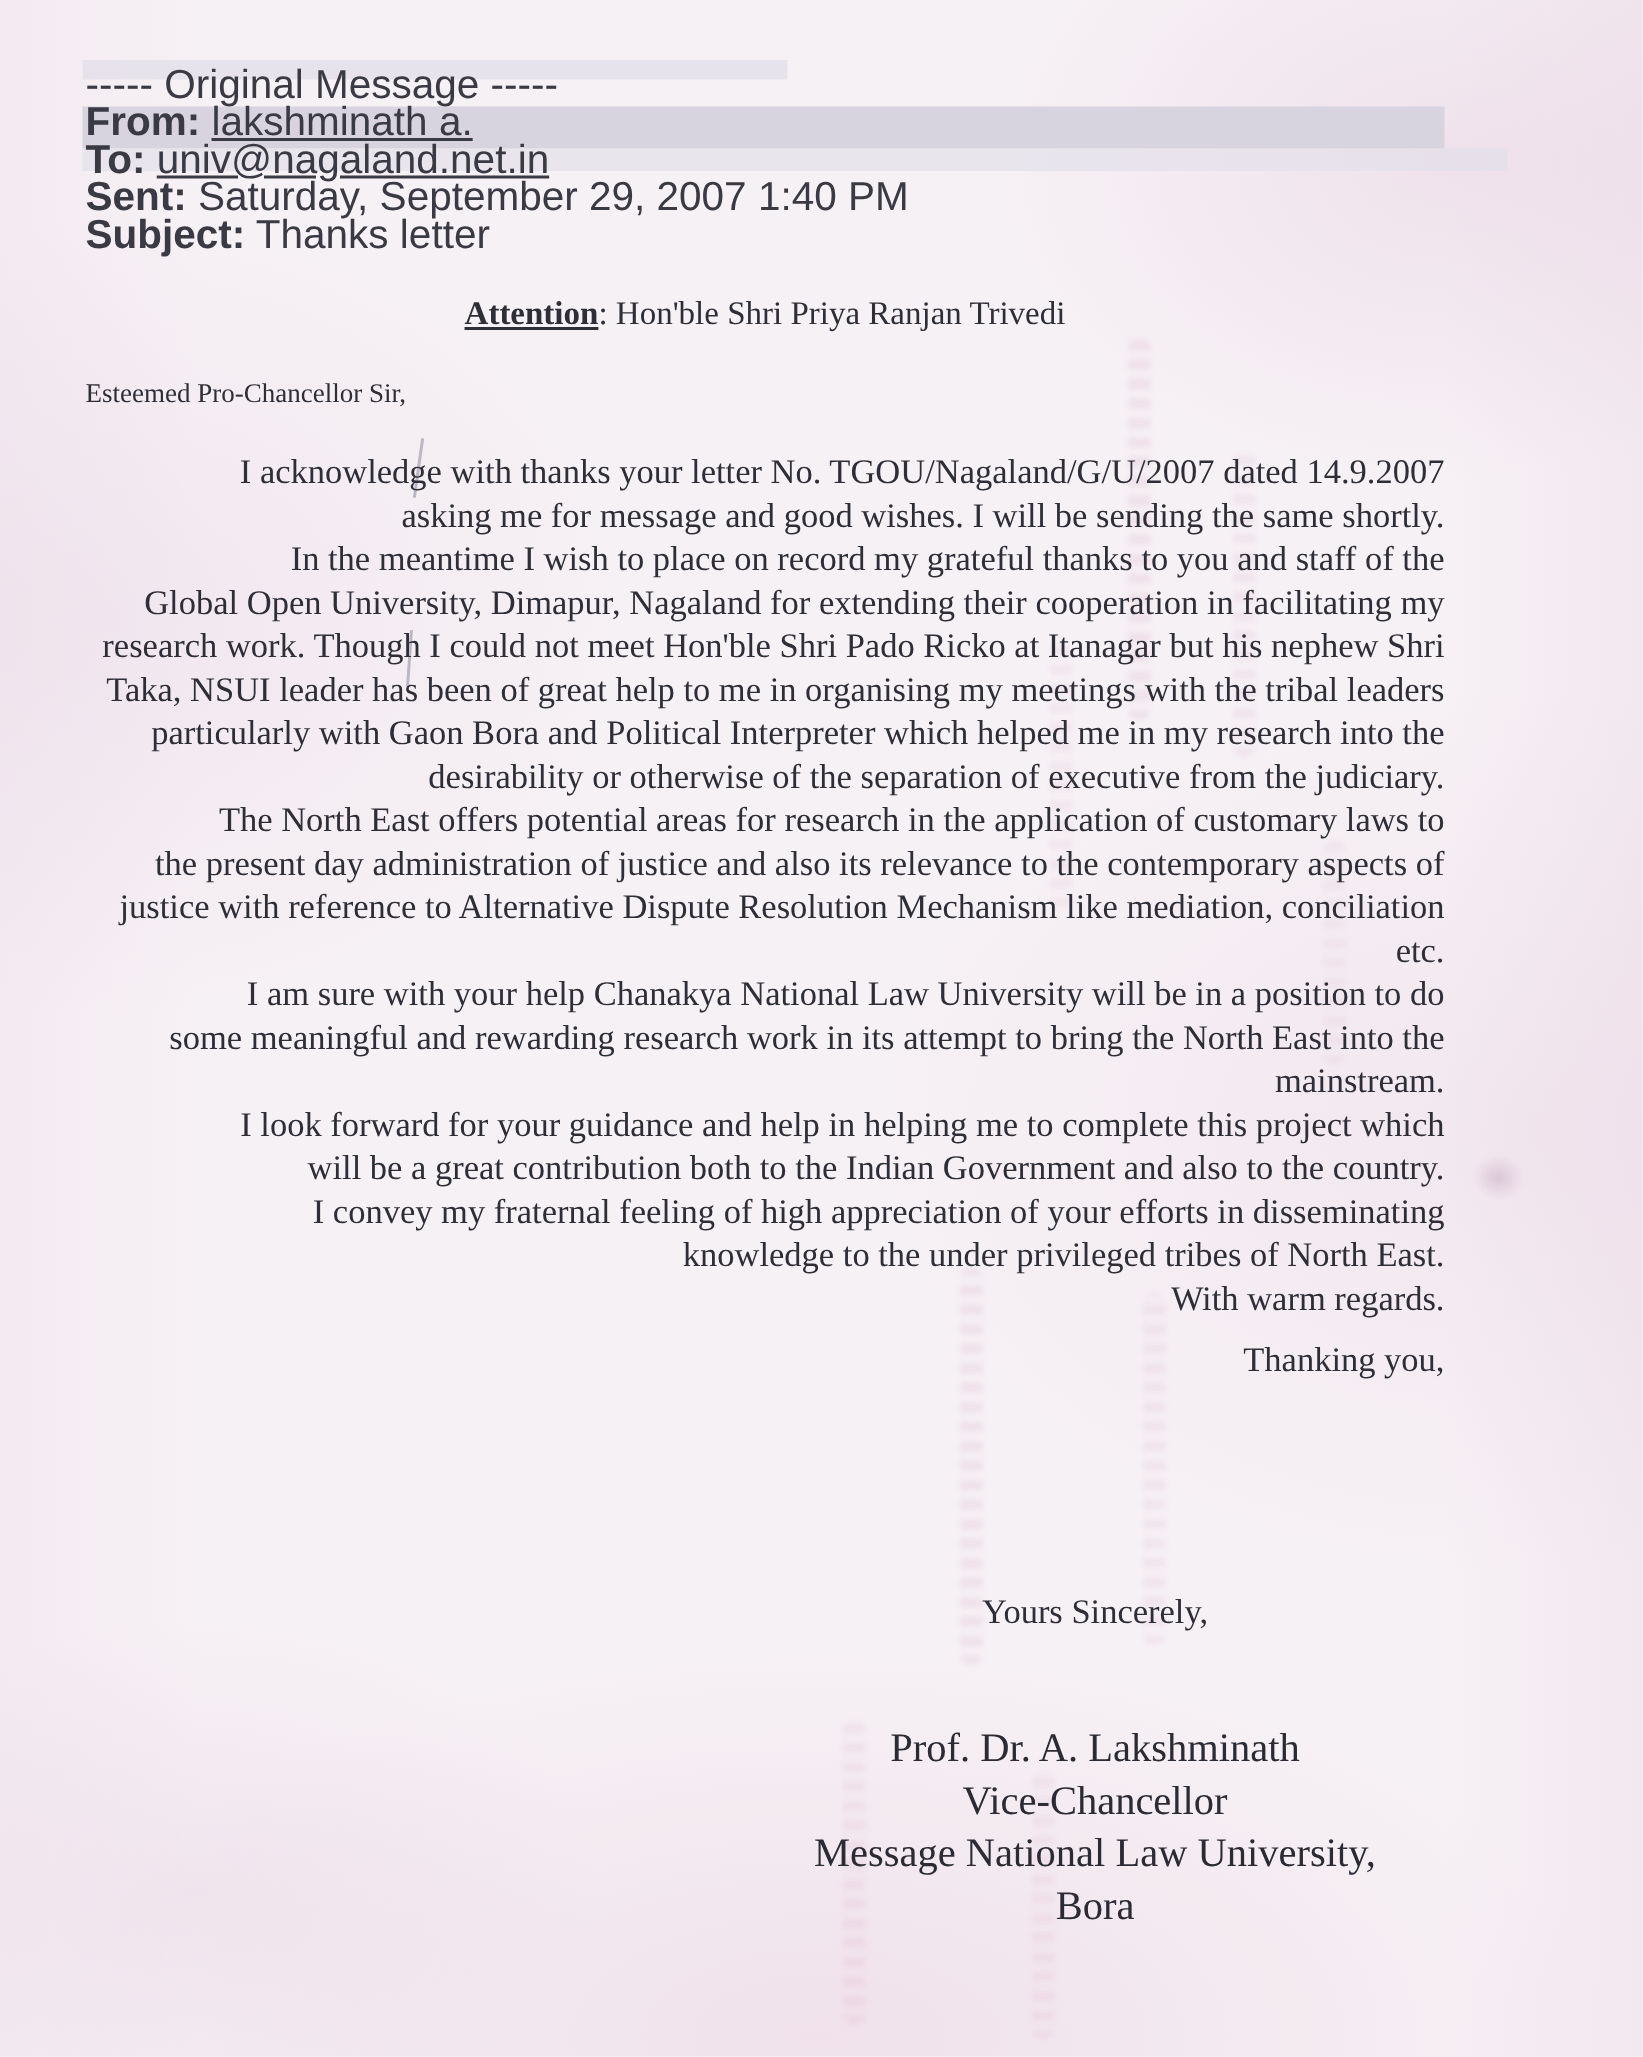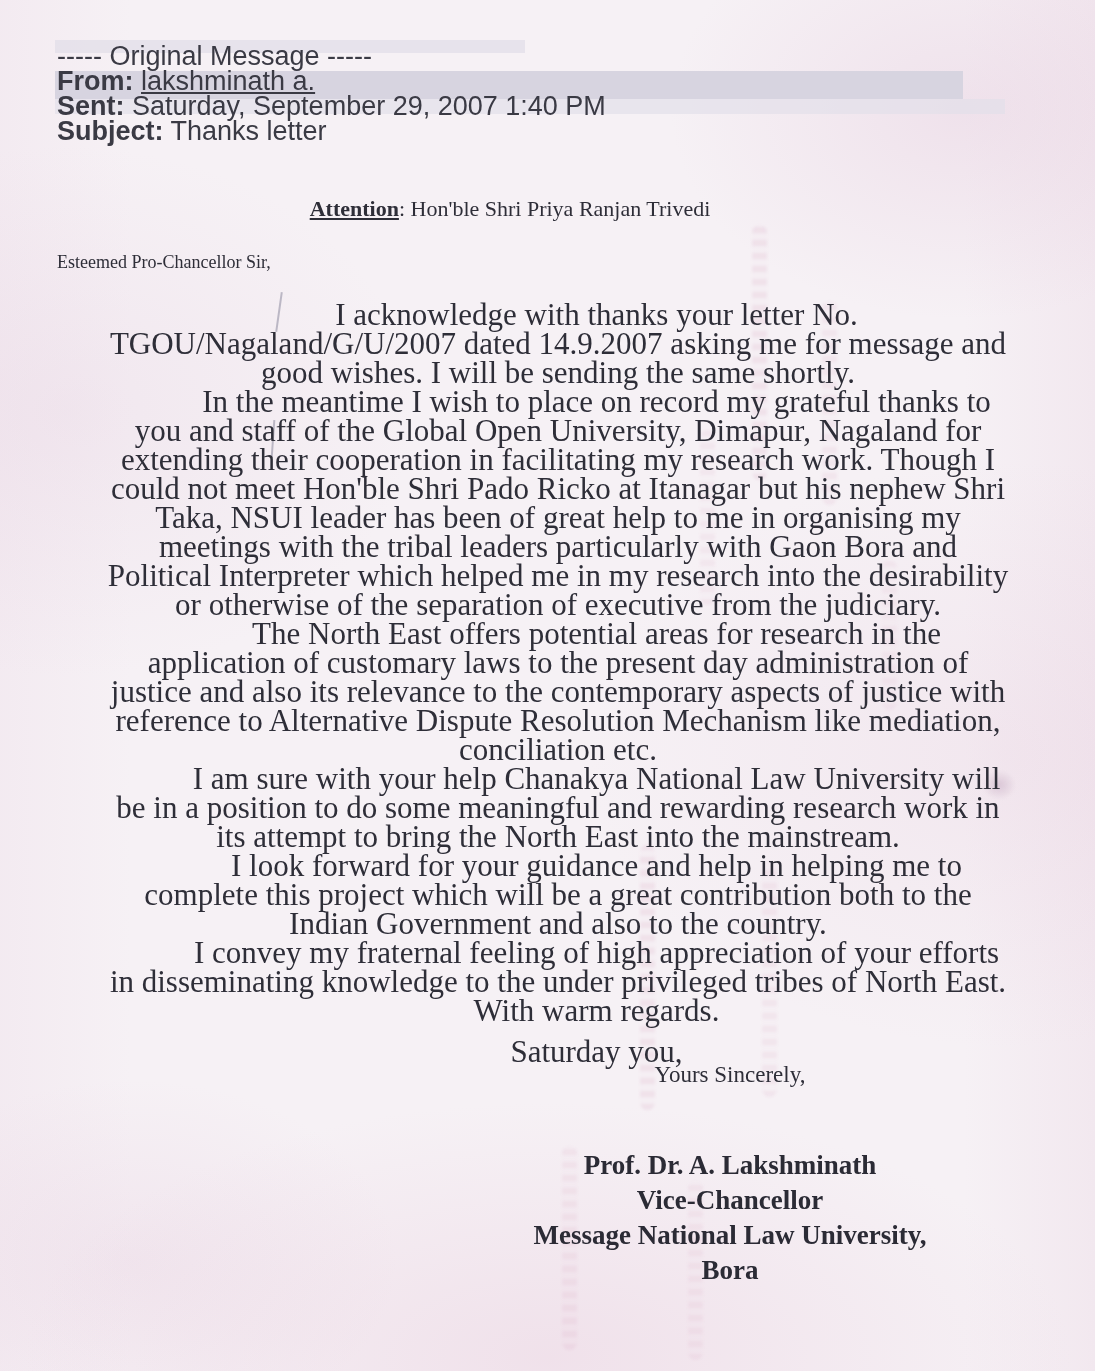--- a/index.html
+++ b/index.html
@@ -93,24 +93,23 @@
     position: absolute;
     top: 252px;
     left: 57px;
     font-size: 18px;
   }
   .body-flow {
     position: absolute;
     top: 300px;
     left: 57px;
     width: 906px;
-    font-size: 31px;
+    font-size: 23px;
     line-height: 29px;
-    text-align: center;
-    margin-left: 48px;
+    text-align: right;
   }
   .body-flow p {
     margin: 0;
     text-indent: 77px;
   }
   .body-flow p.thanks-gap { margin-top: 12px; }
 
   .closing {
     position: absolute;
     top: 1062px;
@@ -119,21 +118,21 @@
     text-align: center;
     font-size: 23px;
   }
   .signature {
     position: absolute;
     top: 1148px;
     left: 420px;
     width: 620px;
     text-align: center;
     font-size: 27px;
-    font-weight: bold;
+    font-weight: normal;
     line-height: 35px;
     color: #2b2b35;
   }
 </style>
 </head>
 <body>
 
 <div class="page">
 
   <div class="texture"></div>
@@ -157,20 +156,24 @@
   <div class="hl hl-from"></div>
   <div class="hl hl-to"></div>
 
   <div class="email-header">
     <div>----- Original Message -----</div>
     <div>
       <span class="lbl">From:</span>
       <span class="u">lakshminath a.</span>
     </div>
     <div>
+      <span class="lbl">To:</span>
+      <span class="u">univ@nagaland.net.in</span>
+    </div>
+    <div>
       <span class="lbl">Sent:</span>
       <span>Saturday, September 29, 2007 1:40 PM</span>
     </div>
     <div>
       <span class="lbl">Subject:</span>
       <span>Thanks letter</span>
     </div>
   </div>
 
   <div class="attention">
@@ -180,21 +183,21 @@
   <div class="salutation">Esteemed Pro-Chancellor Sir,</div>
 
   <div class="body-flow">
     <p>I acknowledge with thanks your letter No. TGOU/Nagaland/G/U/2007 dated 14.9.2007 asking me for message and good wishes. I will be sending the same shortly.</p>
     <p>In the meantime I wish to place on record my grateful thanks to you and staff of the Global Open University, Dimapur, Nagaland for extending their cooperation in facilitating my research work. Though I could not meet Hon'ble Shri Pado Ricko at Itanagar but his nephew Shri Taka, NSUI leader has been of great help to me in organising my meetings with the tribal leaders particularly with Gaon Bora and Political Interpreter which helped me in my research into the desirability or otherwise of the separation of executive from the judiciary.</p>
     <p>The North East offers potential areas for research in the application of customary laws to the present day administration of justice and also its relevance to the contemporary aspects of justice with reference to Alternative Dispute Resolution Mechanism like mediation, conciliation etc.</p>
     <p>I am sure with your help Chanakya National Law University will be in a position to do some meaningful and rewarding research work in its attempt to bring the North East into the mainstream.</p>
     <p>I look forward for your guidance and help in helping me to complete this project which will be a great contribution both to the Indian Government and also to the country.</p>
     <p>I convey my fraternal feeling of high appreciation of your efforts in disseminating knowledge to the under privileged tribes of North East.</p>
     <p class="short">With warm regards.</p>
-    <p class="short thanks-gap">Saturday you,</p>
+    <p class="short thanks-gap">Thanking you,</p>
   </div>
 
   <div class="closing">Yours Sincerely,</div>
 
   <div class="signature">
     <div>Prof. Dr. A. Lakshminath</div>
     <div>Vice-Chancellor</div>
     <div>Message National Law University,</div>
     <div>Bora</div>
   </div>

